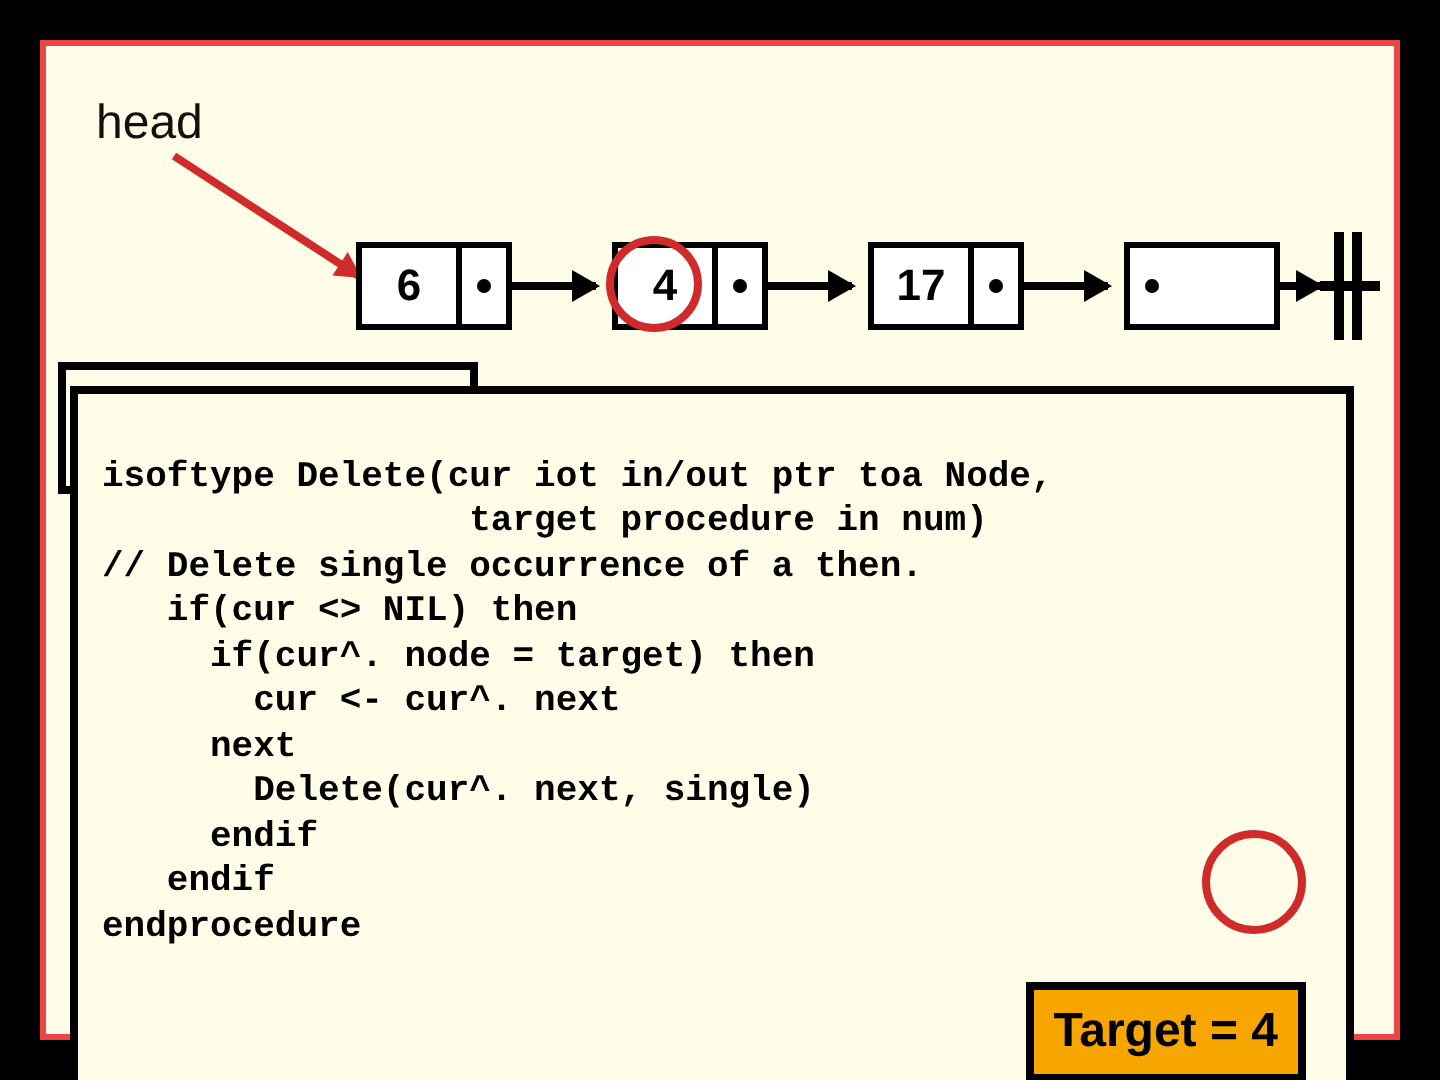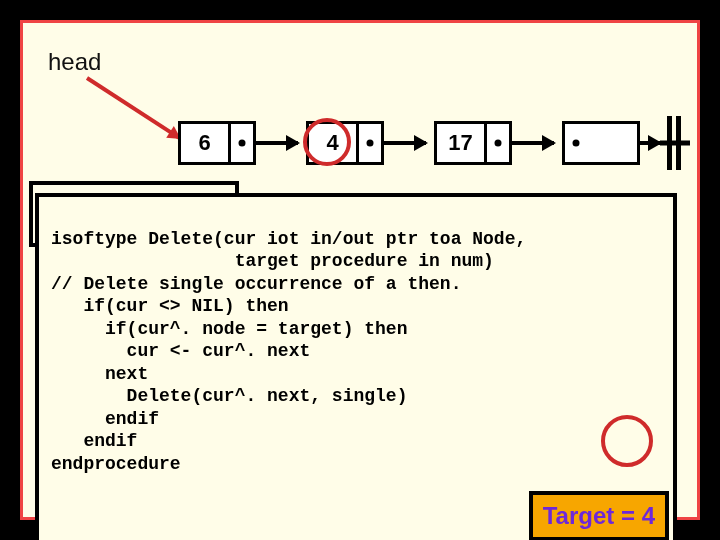--- a/index.html
+++ b/index.html
@@ -122,25 +122,25 @@
   .codebox-shadow {
     position: absolute;
     left: 6px; top: 158px;
     width: 210px; height: 66px;
     border: 4px solid #000;
     background: #fffde8;
   }
   
   .target {
     position: absolute;
-    right: 4px;
+    right: 20px;
     bottom: 10px;
     background: #f7a600;
     border: 4px solid #000;
-    color: #6d28d9;
+    color: #000000;
     font-size: 24px;
     font-weight: bold;
     padding: 6px 10px;
     font-family: Arial, Helvetica, sans-serif;
   }
   .circle-mark {
     position: absolute;
     border: 4px solid #cf2b2b;
     border-radius: 50%;
     pointer-events: none;

